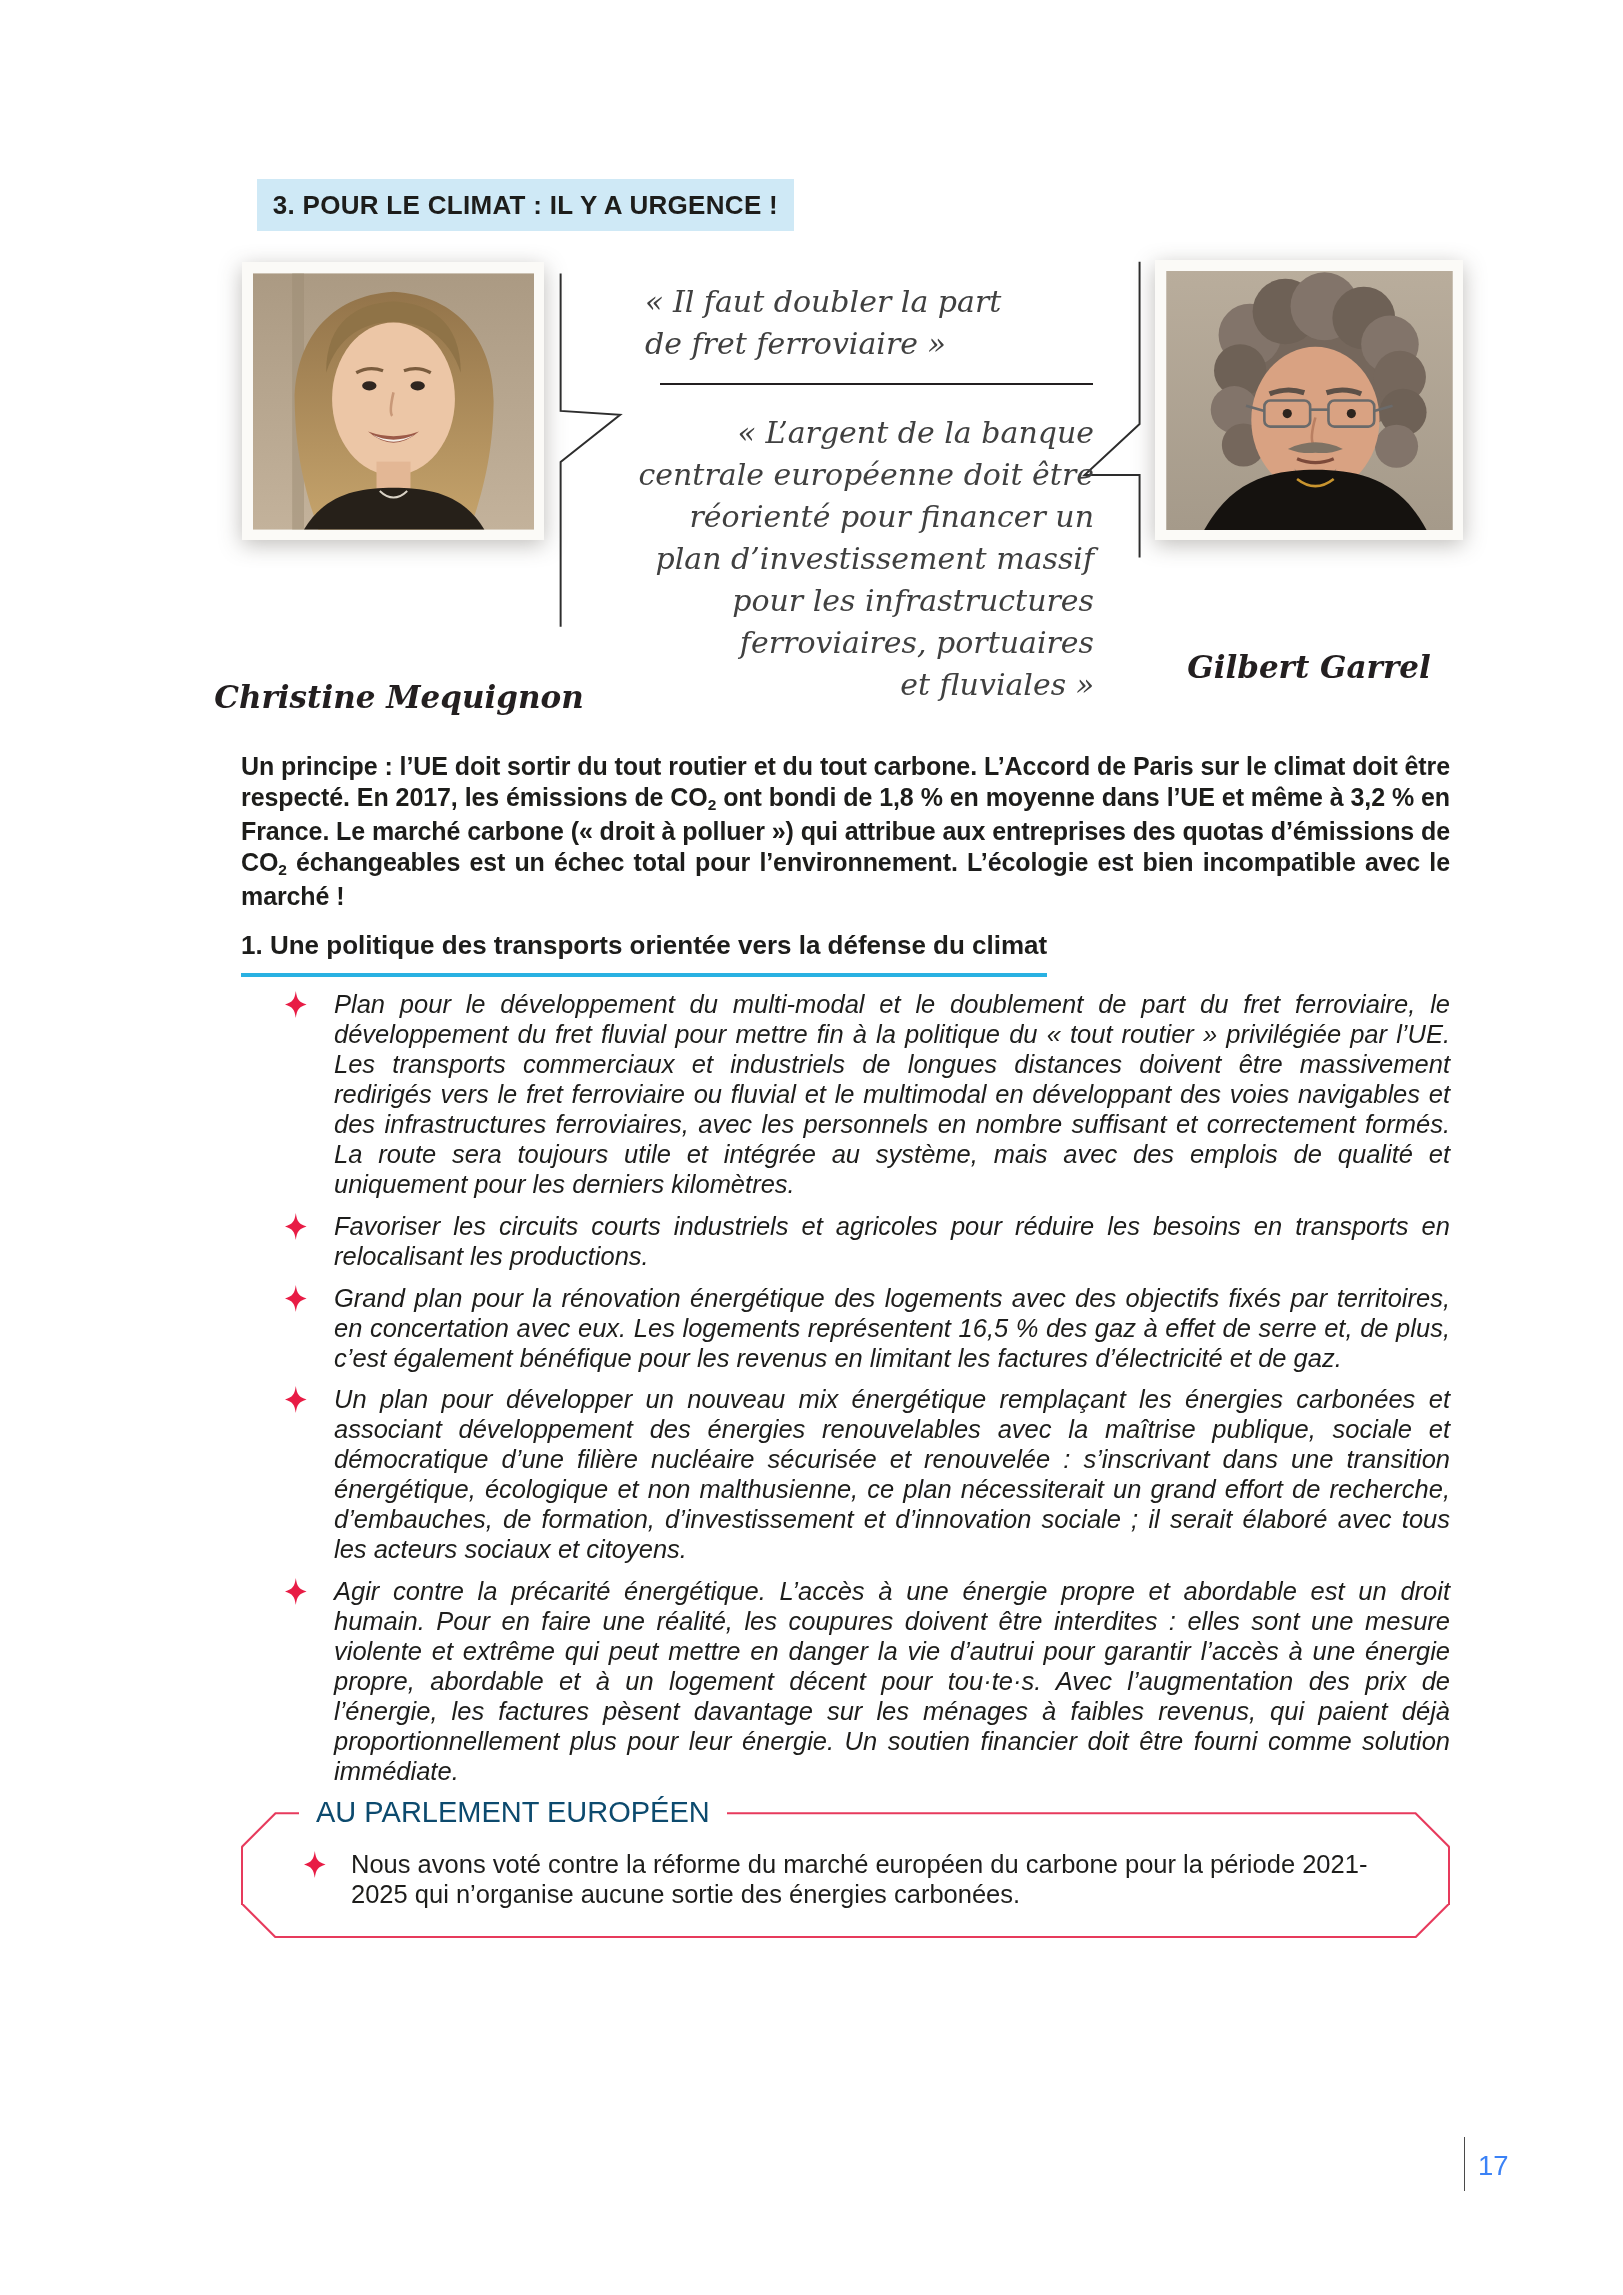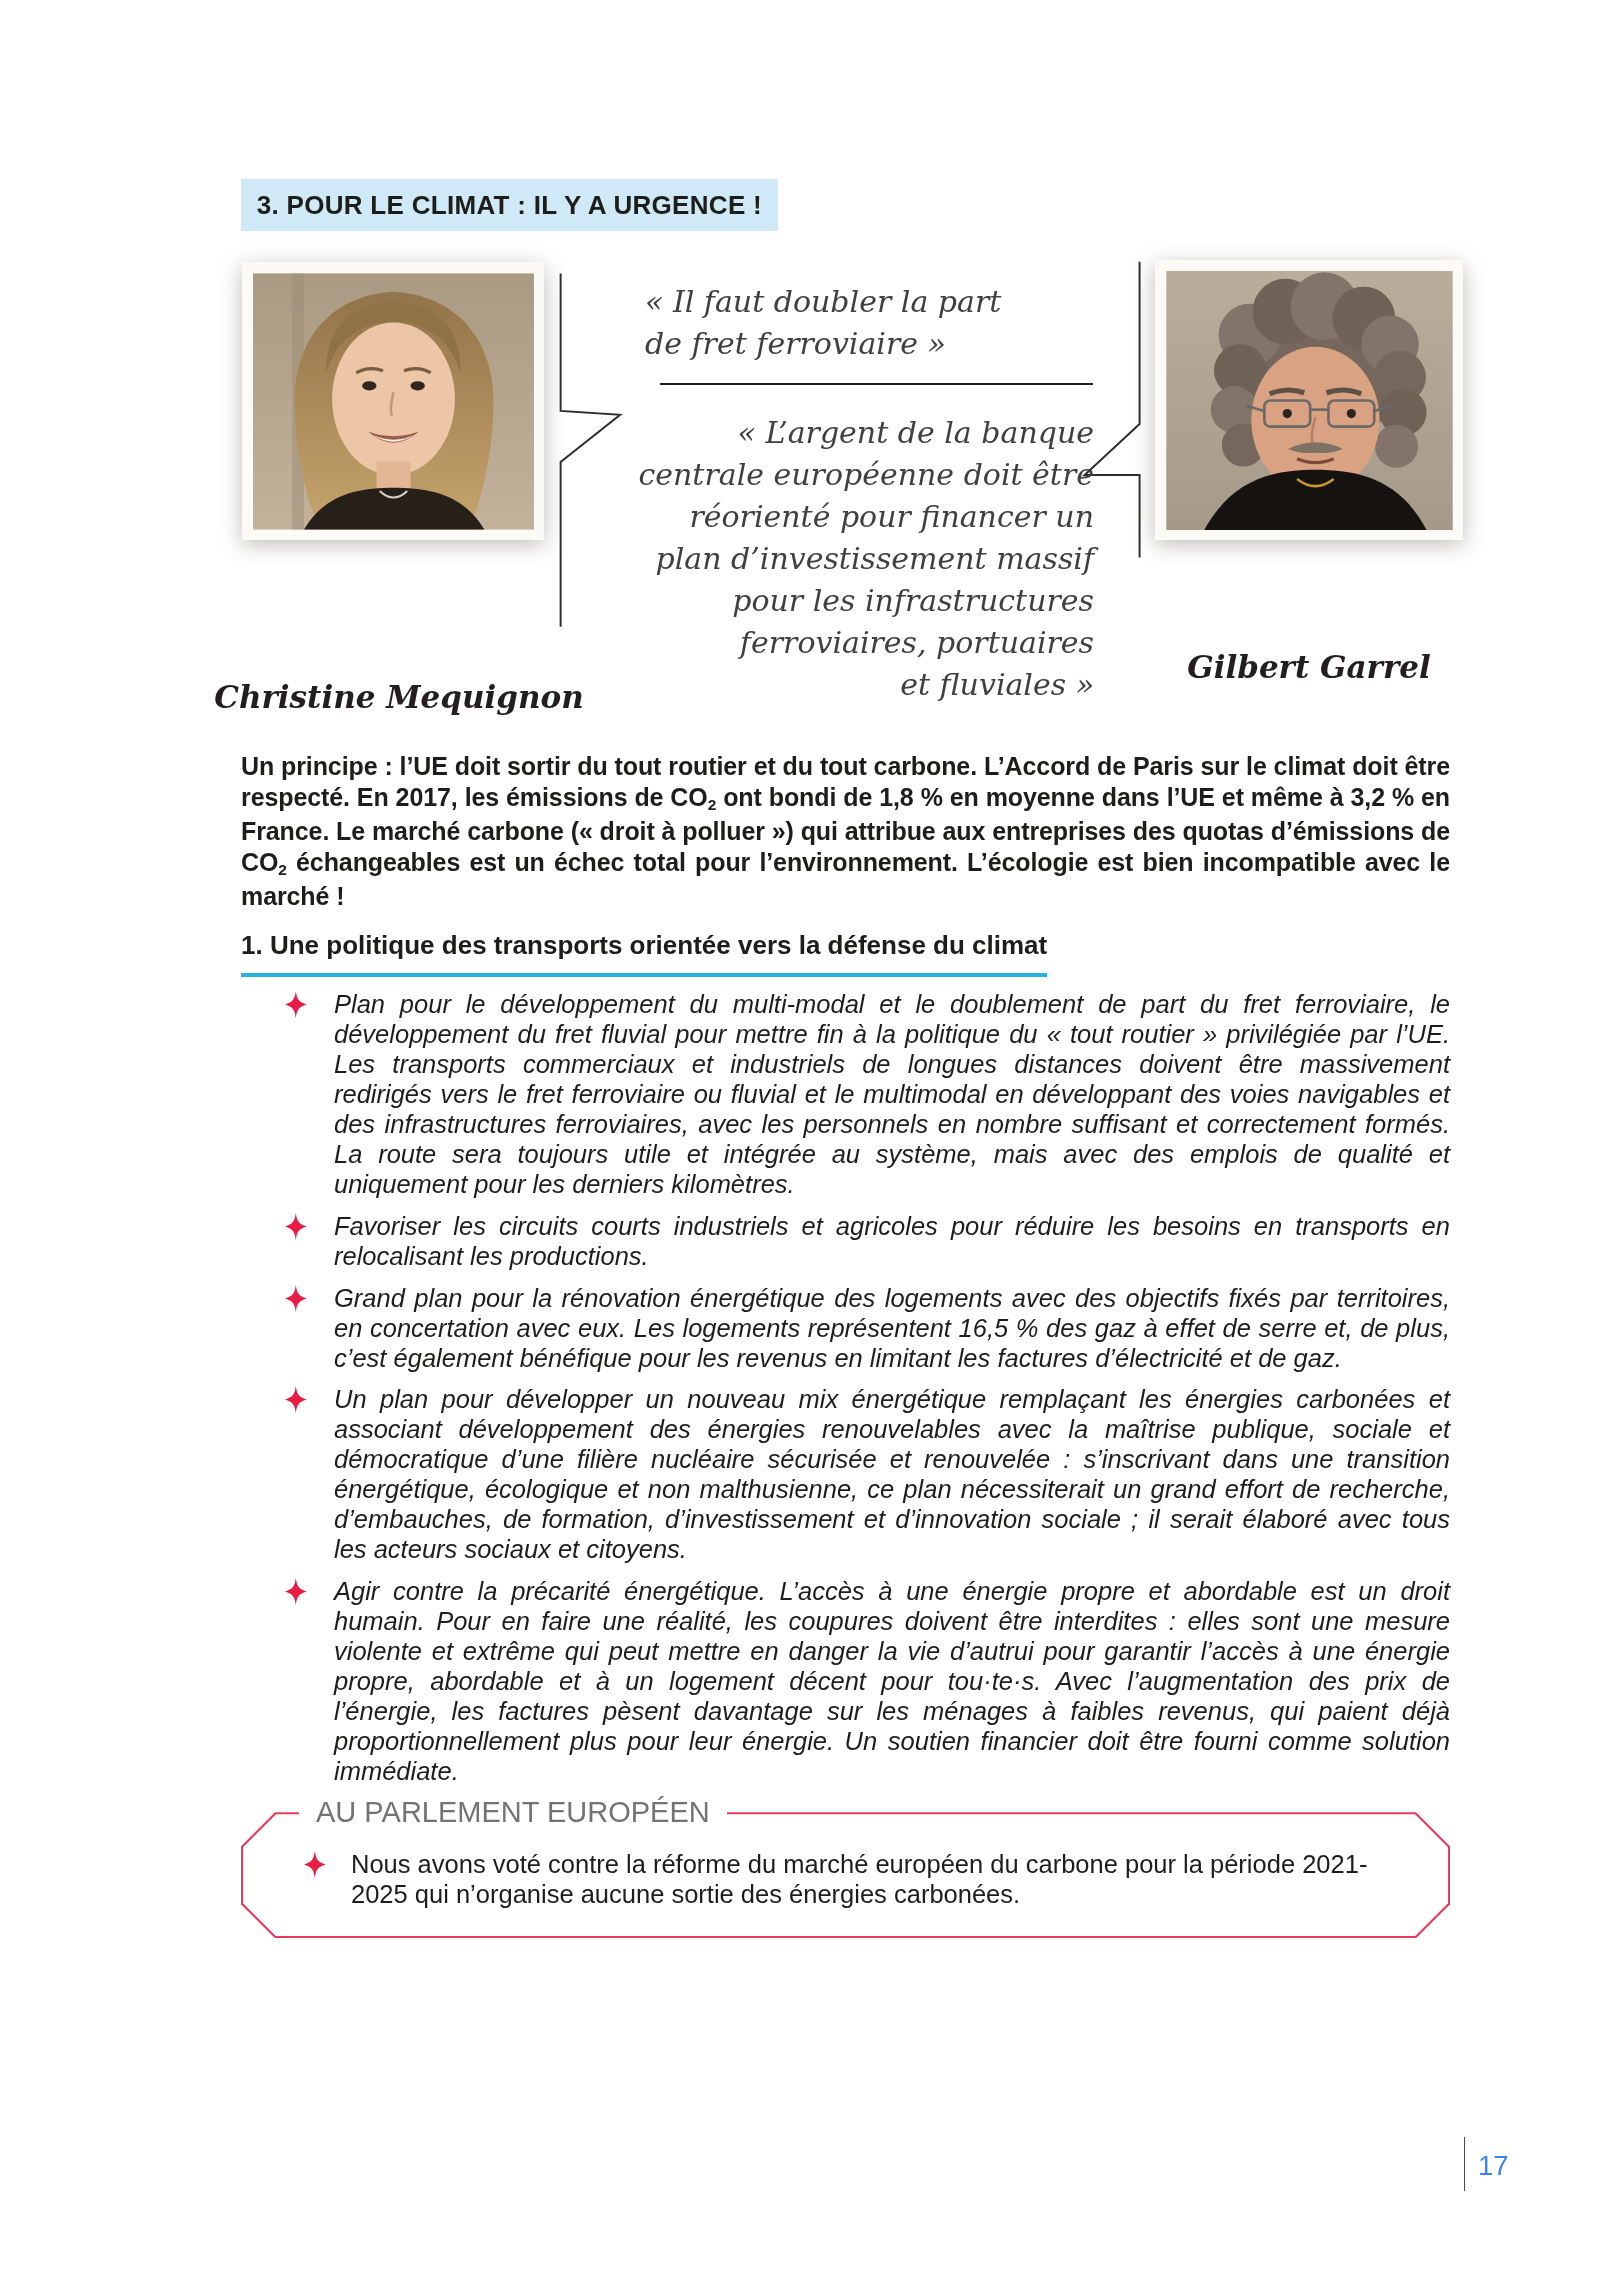--- a/index.html
+++ b/index.html
@@ -4,21 +4,21 @@
 <title>Page</title>
 <style>
   html,body { margin:0; padding:0; }
   body {
     width:1623px; height:2295px; position:relative; background:#ffffff;
     font-family:"Liberation Sans", sans-serif; color:#1d1d1b; overflow:hidden;
   }
 
   
   .banner {
-    position:absolute; left:241px; top:179px;
+    position:absolute; left:257px; top:179px;
     background:#cfe9f6; color:#1d1d1b;
     font-size:26px; font-weight:bold; letter-spacing:0.3px;
     padding:10.5px 15.7px; white-space:nowrap;
   }
 
   
   .polaroid {
     position:absolute; background:#fbfaf7; padding:10.5px;
     box-shadow:0 5.2px 21px rgba(70,62,54,.35);
   }
@@ -74,21 +74,21 @@
     clip-path:polygon(34px 0, calc(100% - 34px) 0, 100% 34px, 100% calc(100% - 34px),
                       calc(100% - 34px) 100%, 34px 100%, 0 calc(100% - 34px), 0 34px);
   }
   .eu-white {
     position:absolute; inset:2px; background:#ffffff;
     clip-path:polygon(33px 0, calc(100% - 33px) 0, 100% 33px, 100% calc(100% - 33px),
                       calc(100% - 33px) 100%, 33px 100%, 0 calc(100% - 33px), 0 33px);
   }
   .eu-title {
     position:absolute; top:-17.7px; left:58px; z-index:2;
-    background:#ffffff; color:#737373;
+    background:#ffffff; color:#0c4a6e;
     font-size:29px; line-height:35px; padding:0 17px; white-space:nowrap;
   }
   .eu-star { position:absolute; left:63px; top:39px; width:21.6px; height:27px; z-index:2; }
   .eu-star svg { display:block; width:100%; height:100%; }
   .eu-text {
     position:absolute; left:110px; right:52px; top:37px; z-index:2;
     font-size:25.5px; line-height:30px; text-align:left; color:#1d1d1b;
   }
 
   

